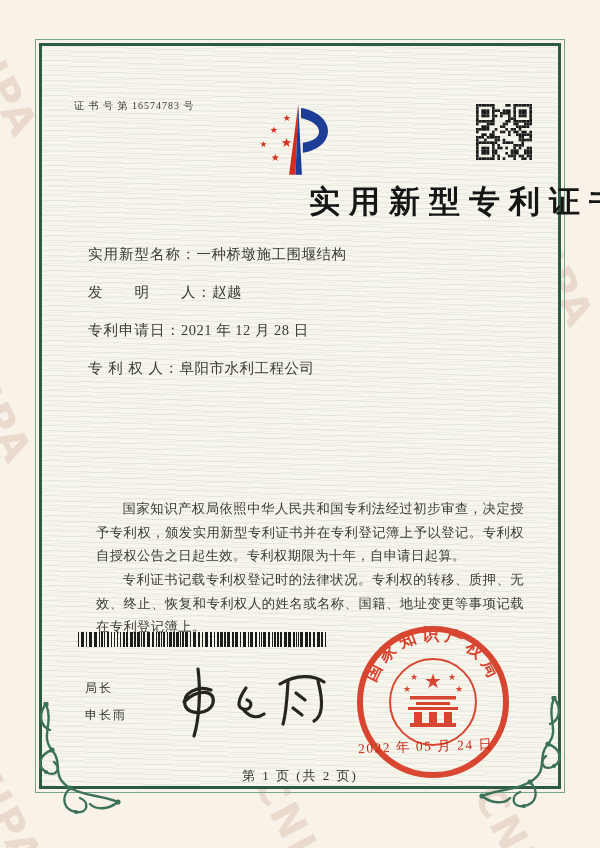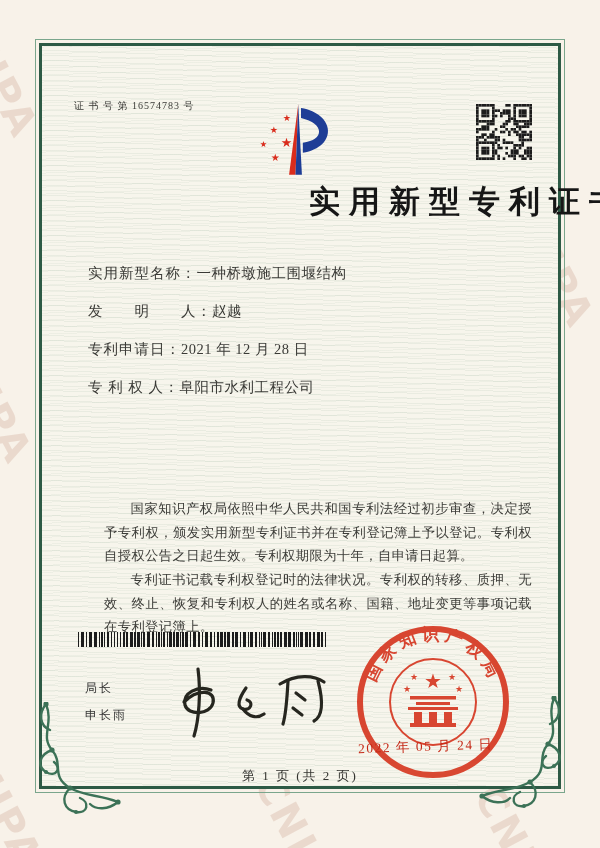--- a/index.html
+++ b/index.html
@@ -39,27 +39,27 @@
     font-size:10px;color:#3a3a36;letter-spacing:1px;
   }
   .logo{position:absolute;left:246px;top:98px;}
   .qr{position:absolute;left:476px;top:104px;}
   .title{
     position:absolute;left:0;top:181px;width:100%;
     text-align:right;font-size:31px;font-weight:bold;color:#161616;
     letter-spacing:9px;text-indent:9px;margin-left:29px;
   }
 
-  .fields{position:absolute;left:88px;top:264px;width:446px;}
+  .fields{position:absolute;left:88px;top:245px;width:446px;}
   .field-row{height:38px;font-size:14.5px;color:#3a3a36;white-space:nowrap;}
   .field-row .lab{letter-spacing:1px;}
   .field-row .val{letter-spacing:0.5px;}
   .field-row .lab2{margin-left:28px;letter-spacing:1px;}
 
-  .paras{position:absolute;left:104px;top:497px;width:428px;}
+  .paras{position:absolute;left:96px;top:497px;width:428px;}
   .paras p{
     margin:0;font-size:13.3px;line-height:1.78;color:#3c3c38;
     text-align:justify;text-indent:2em;letter-spacing:0.4px;
   }
 
   .barcode{position:absolute;left:78px;top:632px;}
 
   .sig-block{position:absolute;left:85px;top:680px;font-size:12px;color:#333;}
   .sig-block div{margin-bottom:10px;letter-spacing:2px;}
   .sig-script{position:absolute;left:158px;top:662px;}

